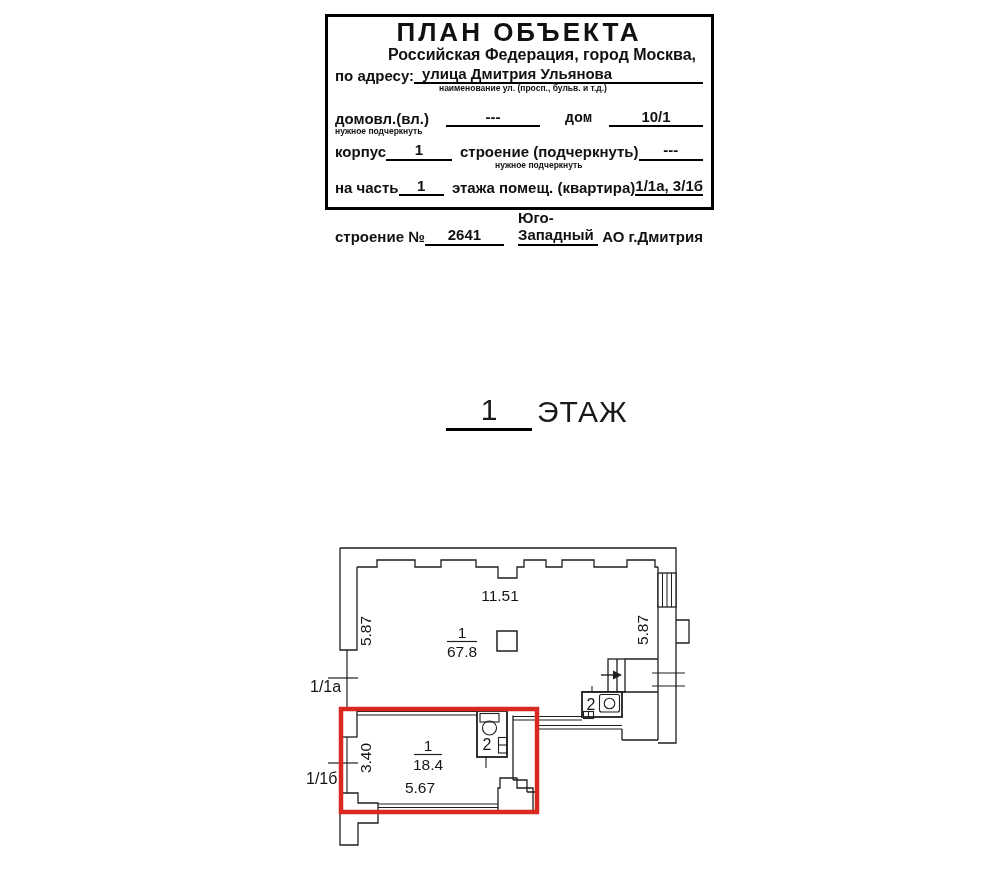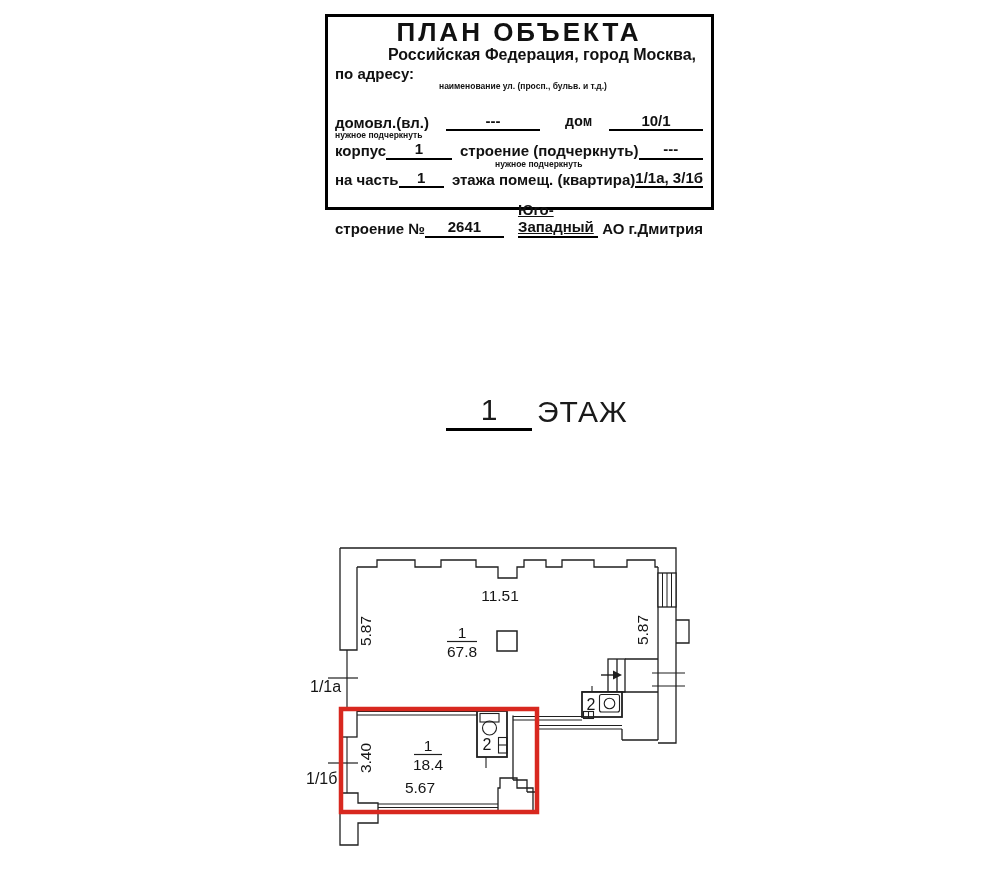--- a/index.html
+++ b/index.html
@@ -33,50 +33,51 @@
 <body>
 
 <div id="page">
 
   <div class="stamp">
     <div class="title">ПЛАН ОБЪЕКТА</div>
     <div class="subtitle">Российская Федерация, город Москва,</div>
 
     <div class="row" style="margin-top:1px;">
       <span class="lbl">по адресу:</span>
+      <span class="fld left grow">улица Дмитрия Ульянова</span>
     </div>
     <div class="hint" style="padding-left:104px;">наименование ул. (просп., бульв. и т.д.)</div>
 
-    <div class="row" style="margin-top:20px;gap:17px;">
+    <div class="row" style="margin-top:14px;gap:17px;">
       <span class="lbl">домовл.(вл.)</span>
       <span class="fld grow">---</span>
       <span class="lbl" style="margin-left:8px;font-family:Liberation Mono, monospace;">дом</span>
       <span class="fld grow">10/1</span>
     </div>
     <div class="hint">нужное подчеркнуть</div>
 
-    <div class="row" style="">
+    <div class="row" style="margin-top:5px;">
       <span class="lbl">корпус</span>
       <span class="fld" style="width:66px;">1</span>
       <span class="lbl" style="margin-left:8px;">строение (подчеркнуть)</span>
       <span class="fld grow">---</span>
     </div>
     <div class="hint" style="padding-left:160px;">нужное подчеркнуть</div>
 
-    <div class="row" style="">
+    <div class="row" style="margin-top:7px;">
       <span class="lbl">на часть</span>
       <span class="fld" style="width:56px;">1</span>
       <span class="lbl" style="margin-left:8px;">этажа помещ. (квартира)</span>
       <span class="fld grow">1/1а, 3/1б</span>
     </div>
 
     <div class="row" style="margin-top:13px;">
       <span class="lbl">строение №</span>
       <span class="fld" style="width:110px;">2641</span>
-      <span class="u" style="margin-left:14px;text-decoration:underline;">Юго-Западный</span>
+      <span class="u" style="margin-left:14px;">Юго-Западный</span>
       <span class="lbl" style="margin-left:4px;">АО г.Дмитрия</span>
     </div>
   </div>
 
   <div class="floor-title">
     <span class="num">1</span>
     <span class="word">ЭТАЖ</span>
   </div>
 
   <svg style="position:absolute;left:300px;top:532px;" width="405" height="330" viewBox="300 532 405 330" fill="none" stroke="#1f1f1f" stroke-width="1.3">

